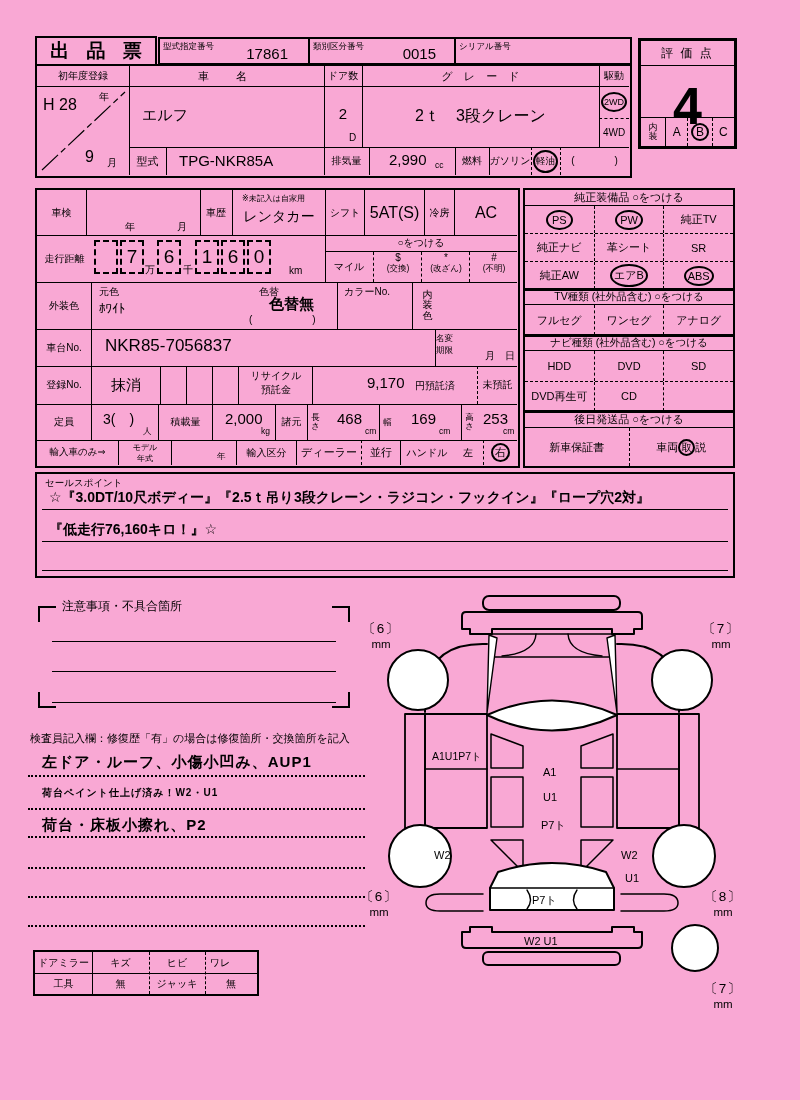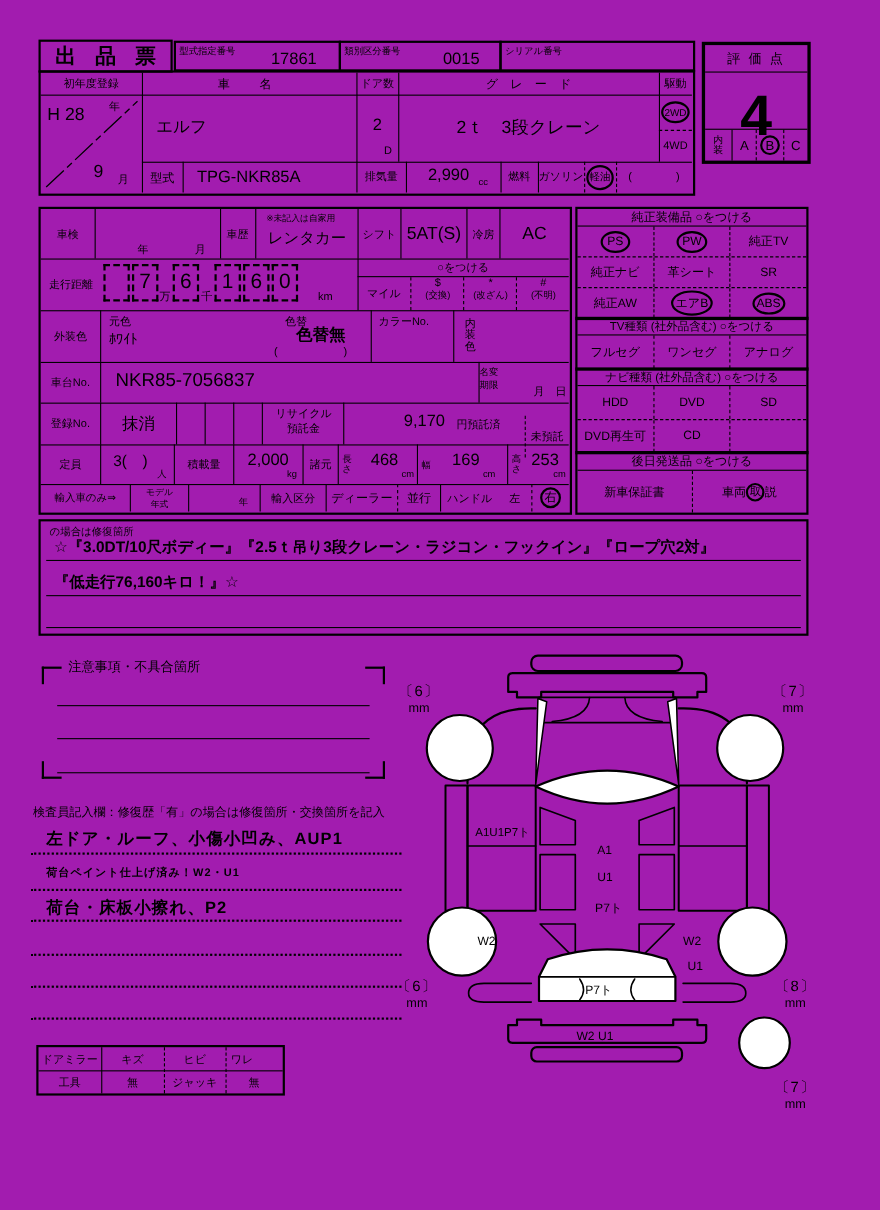--- a/index.html
+++ b/index.html
@@ -1,17 +1,17 @@
 <!DOCTYPE html>
 <html><head>
 <meta charset="utf-8">
 <style>
   html,body{margin:0;padding:0;background:#fff}
   body{font-family:"Liberation Sans","DejaVu Sans",sans-serif;color:#000}
-  #sheet{position:relative;width:800px;height:1100px;background:#a21caf;overflow:hidden}
+  #sheet{position:relative;width:800px;height:1100px;background:#f9a8d4;overflow:hidden}
   .a{position:absolute}
   .bx{position:absolute;border:2.5px solid #000;box-sizing:border-box}
   .b2{position:absolute;border:2px solid #000;box-sizing:border-box}
   .b3{position:absolute;border:3px solid #000;box-sizing:border-box}
   .cell{position:absolute;display:flex;align-items:center;justify-content:center;box-sizing:border-box}
   .fc{display:flex;align-items:center;justify-content:center}
   .lbl{font-size:11px}.sm{font-size:10px}.xs{font-size:8.5px}
   .val{font-size:15px}.bld{border-left:1.5px dashed #000}
   .bb{border-bottom:1.5px solid #000}
   .circ{display:inline-block;border:2.5px solid #000;border-radius:50%;text-align:center;box-sizing:border-box}
@@ -196,21 +196,21 @@
       <div class="a" style="left:123px;top:0;height:38px;border-left:1.5px solid #000"></div>
       <div class="a" style="left:149px;top:0;height:38px;border-left:1.5px solid #000"></div>
       <div class="a" style="left:175px;top:0;height:38px;border-left:1.5px solid #000"></div>
       <div class="a" style="left:201px;top:0;height:38px;border-left:1.5px solid #000;width:74px;text-align:center">
         <div class="sm" style="margin-top:3px">リサイクル</div>
           <div class="sm">預託金</div>
       </div>
       <div class="a" style="left:275px;top:0;height:38px;border-left:1.5px solid #000"></div>
       <span class="a" style="left:330px;top:8px;font-size:15px">9,170</span>
       <span class="a sm" style="left:378px;top:13px">円預託済</span>
-      <div class="cell sm" style="left:440px;top:12px;width:40px;height:38px;border-left:1.5px dashed #000">未預託</div>
+      <div class="cell sm" style="left:440px;top:0;width:40px;height:38px;border-left:1.5px dashed #000">未預託</div>
     </div>
     <div class="a" style="left:0;top:214px;width:480px;border-top:1.5px solid #000"></div>
 
     <div class="a" style="left:0;top:214px;width:480px;height:36px">
       <div class="cell sm" style="left:0;top:0;width:55px;height:36px;border-right:1.5px solid #000">定員</div>
       <span class="a" style="left:66px;top:7px;font-size:14px">3(　)</span>
       <span class="a xs" style="left:106px;top:22px">人</span>
       <div class="cell sm" style="left:121px;top:0;width:54px;height:36px;border-left:1.5px solid #000">積載量</div>
       <div class="a" style="left:175px;top:0;height:36px;border-left:1.5px solid #000"></div>
       <span class="a" style="left:188px;top:6px;font-size:15px">2,000</span>
@@ -306,21 +306,21 @@
       <div class="gc">新車保証書</div>
       <div class="gc">
         <span>車両</span>
           <span class="circ" style="width:17px;height:17px;line-height:13px;font-size:10.5px">取</span>
           <span>説</span>
       </div>
     </div>
   </div>
 
   <div class="bx" style="left:35px;top:472px;width:700px;height:106px">
-    <span class="a xs" style="left:8px;top:3px;font-size:9.5px">の場合は修復箇所</span>
+    <span class="a xs" style="left:8px;top:3px;font-size:9.5px">セールスポイント</span>
     <div class="a" style="left:12px;top:15px;width:676px;font-size:14px;font-weight:bold">☆『3.0DT/10尺ボディー』『2.5ｔ吊り3段クレーン・ラジコン・フックイン』『ロープ穴2対』</div>
     <div class="a" style="left:5px;top:35px;width:686px;border-top:1.5px solid #000"></div>
     <div class="a" style="left:12px;top:47px;width:676px;font-size:14px;font-weight:bold">『低走行76,160キロ！』☆</div>
     <div class="a" style="left:5px;top:67px;width:686px;border-top:1.5px solid #000"></div>
     <div class="a" style="left:5px;top:96px;width:686px;border-top:1.5px solid #000"></div>
   </div>
 
   <span class="a" style="left:62px;top:598px;font-size:12px">注意事項・不具合箇所</span>
   <div class="a" style="left:38px;top:606px;width:312px;height:102px">
     <div class="a" style="left:0;top:0;width:16px;height:14px;border-left:2px solid #000;border-top:2px solid #000"></div>

